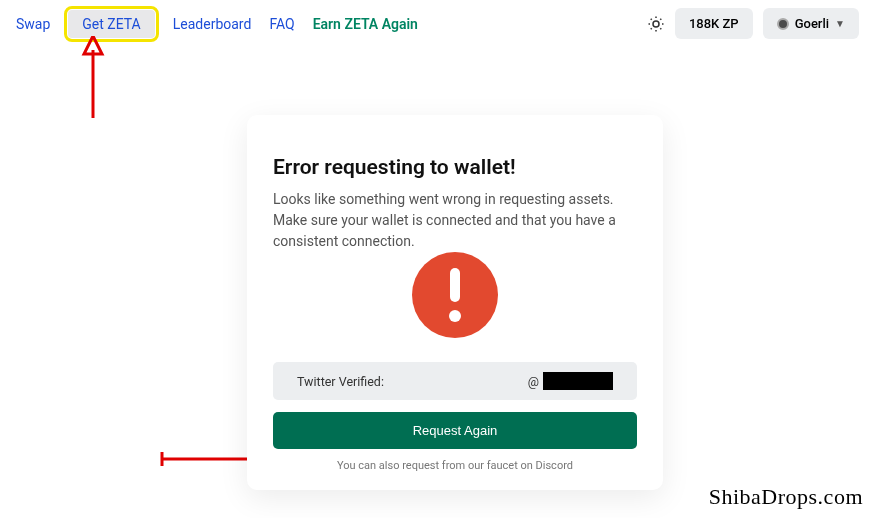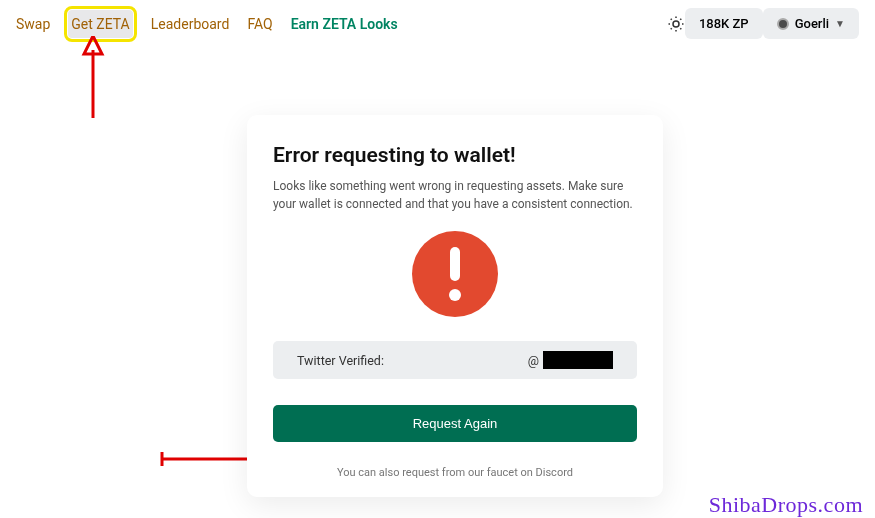--- a/index.html
+++ b/index.html
@@ -1,60 +1,60 @@
 <!DOCTYPE html>
 <html><head>
 <meta charset="utf-8">
 <style>
   * { box-sizing: border-box; margin: 0; padding: 0; }
   body { font-family: -apple-system, BlinkMacSystemFont, "Segoe UI", Roboto, Arial, sans-serif; background: #fff; width: 875px; height: 518px; position: relative; overflow: hidden; }
   
   .nav { display: flex; align-items: center; padding: 8px 16px; gap: 4px; }
   .nav-left { display: flex; align-items: center; gap: 18px; flex: 1; }
-  .nav-item { font-size: 14px; color: #a16207; cursor: pointer; }
-  .nav-item.highlight { background: #e8e8ea; padding: 6px 3px; border-radius: 4px; outline: 3px solid #f5e400; outline-offset: 1px; }
+  .nav-item { font-size: 14px; color: #1d4ed8; cursor: pointer; }
+  .nav-item.highlight { background: #e8e8ea; padding: 6px 14px; border-radius: 4px; outline: 3px solid #f5e400; outline-offset: 1px; }
   .nav-item.green { color: #008462; font-weight: 600; }
-  .nav-right { display: flex; align-items: center; }
+  .nav-right { display: flex; align-items: center; gap: 10px; }
   .sun-icon { width: 18px; height: 18px; cursor: pointer; }
   .pill { background: #eceef0; padding: 8px 14px; border-radius: 6px; font-size: 13px; font-weight: 500; cursor: pointer; display: flex; align-items: center; gap: 6px; }
   .net-dot { width: 12px; height: 12px; border-radius: 50%; background: #4a4a4a; border: 2px solid #aaa; }
   .chev { font-size: 10px; color: #555; }
 
   .arrow-down { position: absolute; left: 78px; top: 36px; }
   .arrow-right { position: absolute; left: 160px; top: 444px; }
 
   .card { position: absolute; left: 247px; top: 115px; width: 416px; background: #fff; border-radius: 10px; box-shadow: 0 8px 30px rgba(0,0,0,0.08); padding: 28px 26px 18px 26px; }
-  .card h2 { font-size: 21px; font-weight: 600; color: #111; margin-bottom: 10px; }
-  .card p.desc { font-size: 12px; color: #555; line-height: 1.5; margin-bottom: 18px; }
+  .card h2 { font-size: 21px; font-weight: 600; color: #111; margin-bottom: 10px; margin-top: 12px; }
+  .card p.desc { font-size: 14px; color: #555; line-height: 1.5; }
   .error-icon { display: flex; justify-content: center; margin-bottom: 24px; }
   .error-circle { width: 86px; height: 86px; border-radius: 50%; background: #e2492f; display: flex; align-items: center; justify-content: center; }
   .exmark { width: 14px; height: 54px; position: relative; }
   .exmark::before { content: ""; position: absolute; top: 0; left: 2px; width: 10px; height: 34px; background: #fff; border-radius: 5px; }
   .exmark::after { content: ""; position: absolute; bottom: 0; left: 1px; width: 12px; height: 12px; background: #fff; border-radius: 50%; }
 
   .info-row { background: #eceef0; border-radius: 5px; padding: 10px 24px; display: flex; align-items: center; justify-content: space-between; margin-bottom: 8px; font-size: 12.5px; color: #333; }
   .info-row .redacted { background: #000; width: 70px; height: 18px; display: inline-block; }
   .info-row .val { display: flex; align-items: center; gap: 4px; }
   .green-dot { width: 8px; height: 8px; border-radius: 50%; background: #0fb880; display: inline-block; }
 
-  .btn-primary { width: 100%; background: #006e52; color: #fff; font-size: 13px; font-weight: 500; border: none; border-radius: 5px; padding: 11px 0; cursor: pointer; margin-top: 18px; }
-  .foot-note { text-align: center; font-size: 11px; color: #777; margin-top: 24px; }
+  .btn-primary { width: 100%; background: #006e52; color: #fff; font-size: 13px; font-weight: 500; border: none; border-radius: 5px; padding: 11px 0; cursor: pointer; margin-top: 4px; }
+  .foot-note { text-align: center; font-size: 11px; color: #777; margin-top: 10px; }
 
-  .watermark { position: absolute; right: 12px; bottom: 0; font-size: 22px; color: #6d28d9; letter-spacing: 0.5px; font-family: Georgia, serif; }
+  .watermark { position: absolute; right: 12px; bottom: 8px; font-size: 22px; color: #000000; letter-spacing: 0.5px; font-family: Georgia, serif; }
 </style>
 </head>
 <body>
 
 <nav class="nav">
   <div class="nav-left">
     <span class="nav-item">Swap</span>
     <span class="nav-item highlight">Get ZETA</span>
     <span class="nav-item">Leaderboard</span>
     <span class="nav-item">FAQ</span>
-    <span class="nav-item green">Earn ZETA Looks</span>
+    <span class="nav-item green">Earn ZETA Again</span>
   </div>
   <div class="nav-right">
     <svg class="sun-icon" viewBox="0 0 24 24" fill="none" stroke="#333" stroke-width="2">
       <circle cx="12" cy="12" r="4"></circle>
       <line x1="12" y1="2" x2="12" y2="4"></line>
         <line x1="12" y1="20" x2="12" y2="22"></line>
       <line x1="4.93" y1="4.93" x2="6.34" y2="6.34"></line>
         <line x1="17.66" y1="17.66" x2="19.07" y2="19.07"></line>
       <line x1="2" y1="12" x2="4" y2="12"></line>
         <line x1="20" y1="12" x2="22" y2="12"></line>

